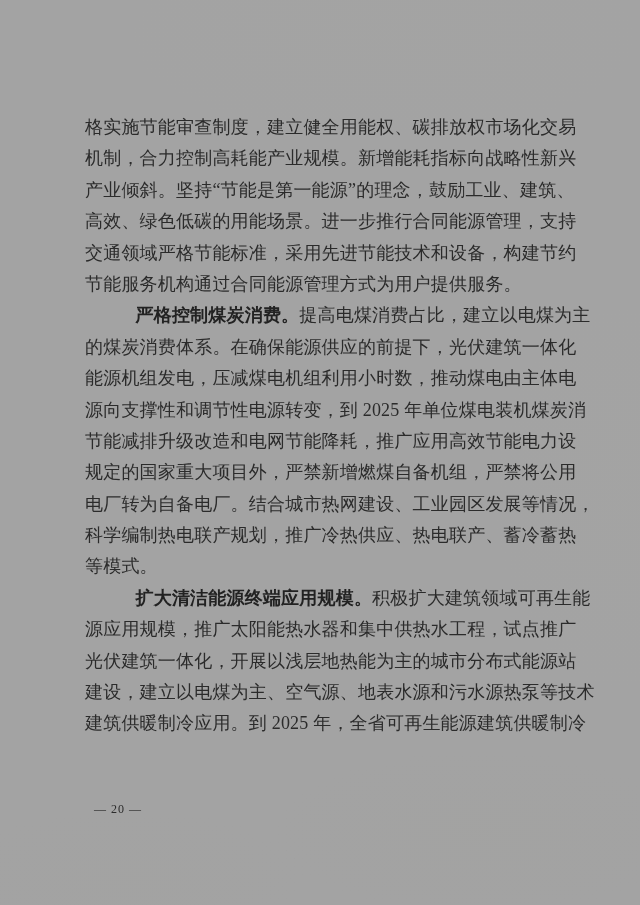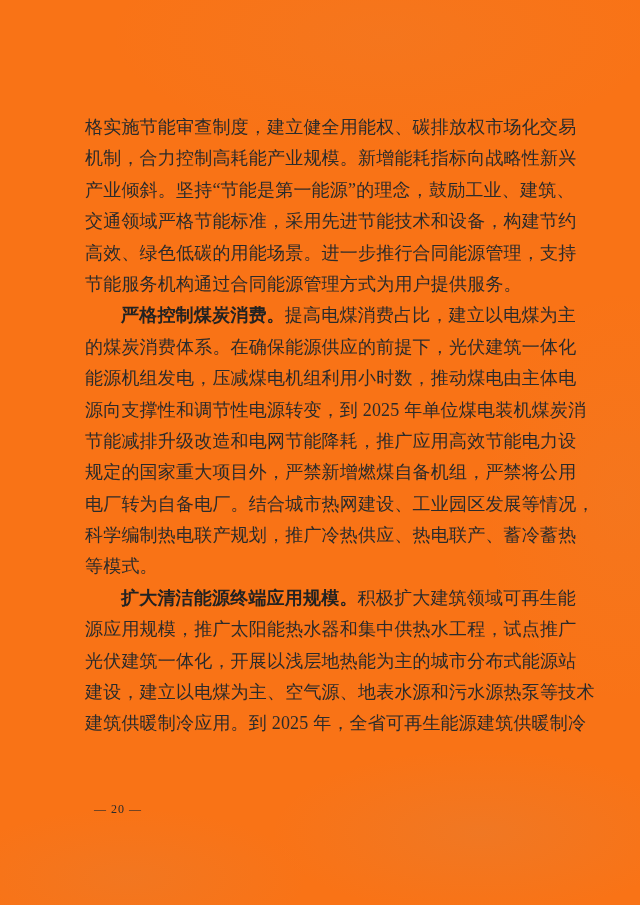--- a/index.html
+++ b/index.html
@@ -5,21 +5,21 @@
   html, body {
     margin: 0;
     padding: 0;
     background: #e8e8e6;
   }
   .page {
     position: relative;
     width: 640px;
     height: 905px;
     margin: 0 auto;
-    background: #f97316;
+    background: #a3a3a3;
     overflow: hidden;
     font-family: "Liberation Serif", "DejaVu Serif", serif;
   }
   
   .page::before {
     content: "";
     position: absolute;
     inset: 0;
     background:
       radial-gradient(ellipse 300px 120px at 75% 92%, rgba(160,160,150,0.10), rgba(160,160,150,0) 70%),
@@ -37,20 +37,21 @@
   .line {
     height: 31.4px;
     line-height: 31.4px;
     font-size: 18px;
     letter-spacing: 0.2px;
     color: #2b2b2b;
     white-space: nowrap;
   }
   .line.indent {
     padding-left: 36px;
+    text-align: center;
   }
   .lead {
     font-family: "Liberation Sans", "DejaVu Sans", sans-serif;
     font-weight: 700;
     color: #222222;
   }
   .page-number {
     position: absolute;
     left: 94px;
     top: 799px;
@@ -62,22 +63,22 @@
 </style>
 </head>
 <body>
 
 <div class="page">
   <div class="text-block">
       <div>
         <div class="line"><span>格实施节能审查制度，建立健全用能权、碳排放权市场化交易</span></div>
         <div class="line"><span>机制，合力控制高耗能产业规模。新增能耗指标向战略性新兴</span></div>
         <div class="line"><span>产业倾斜。坚持“节能是第一能源”的理念，鼓励工业、建筑、</span></div>
+        <div class="line"><span>高效、绿色低碳的用能场景。进一步推行合同能源管理，支持</span></div>
         <div class="line"><span>交通领域严格节能标准，采用先进节能技术和设备，构建节约</span></div>
-        <div class="line"><span>高效、绿色低碳的用能场景。进一步推行合同能源管理，支持</span></div>
         <div class="line"><span>节能服务机构通过合同能源管理方式为用户提供服务。</span></div>
       </div>
       <div>
         <div class="line indent"><span class="lead">严格控制煤炭消费。</span><span>提高电煤消费占比，建立以电煤为主</span></div>
         <div class="line"><span>的煤炭消费体系。在确保能源供应的前提下，光伏建筑一体化</span></div>
         <div class="line"><span>能源机组发电，压减煤电机组利用小时数，推动煤电由主体电</span></div>
         <div class="line"><span>源向支撑性和调节性电源转变，到 2025 年单位煤电装机煤炭消</span></div>
         <div class="line"><span>节能减排升级改造和电网节能降耗，推广应用高效节能电力设</span></div>
         <div class="line"><span>规定的国家重大项目外，严禁新增燃煤自备机组，严禁将公用</span></div>
         <div class="line"><span>电厂转为自备电厂。结合城市热网建设、工业园区发展等情况，</span></div>

